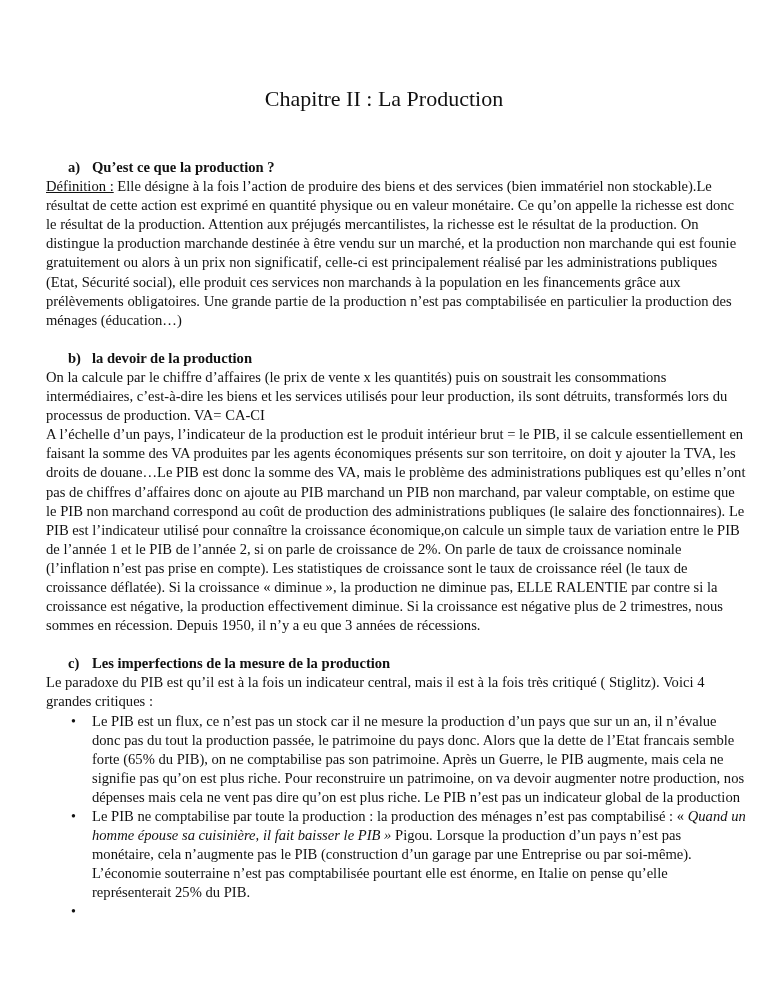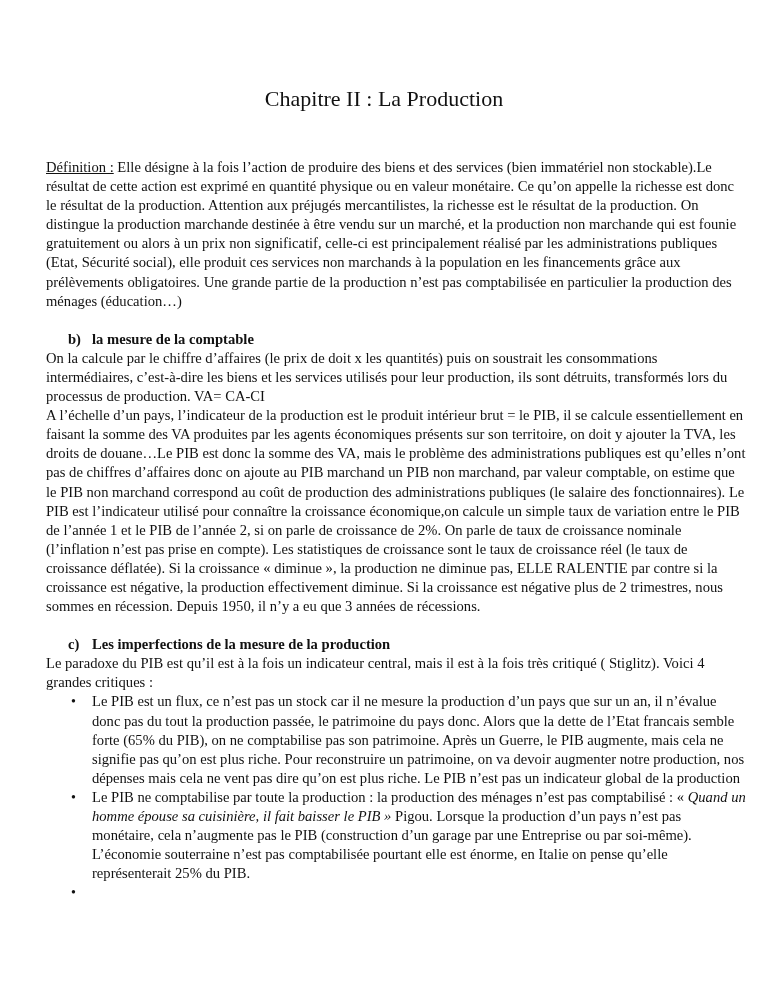--- a/index.html
+++ b/index.html
@@ -40,28 +40,31 @@
 </head>
 <body>
 
 <div class="page">
 
   <div class="title">Chapitre II : La Production</div>
 
 
   <div class="body" style="top:158px;">
 
+    <div class="sub-h">
+      <span class="lbl">a)</span><span>Qu’est ce que la production ?</span>
+    </div>
     <p><span class="u">Définition :</span><span> Elle désigne à la fois l’action de produire des biens et des services (bien immatériel non stockable).Le résultat de cette action est exprimé en quantité physique ou en valeur monétaire. Ce qu’on appelle la richesse est donc le résultat de la production. Attention aux préjugés mercantilistes,  la richesse est le résultat de la production. On distingue la production marchande destinée à être vendu sur un marché, et la production non marchande qui est founie gratuitement ou alors à un prix non significatif, celle-ci est principalement réalisé par les administrations publiques (Etat, Sécurité social), elle produit ces services non marchands à la population en les financements grâce aux prélèvements obligatoires. Une grande partie de la production n’est pas comptabilisée en particulier la production des ménages (éducation…)</span></p>
 
     <div class="gap"></div>
 
     <div class="sub-h">
-      <span class="lbl">b)</span><span>la mesure de la comptable</span>
+      <span class="lbl">b)</span><span>la devoir de la production</span>
     </div>
-    <p>On la calcule par le chiffre d’affaires (le prix de doit x les quantités) puis on soustrait les consommations intermédiaires, c’est-à-dire les biens et les services utilisés pour leur production, ils sont détruits, transformés lors du processus de production. VA= CA-CI</p>
+    <p>On la calcule par le chiffre d’affaires (le prix de vente x les quantités) puis on soustrait les consommations intermédiaires, c’est-à-dire les biens et les services utilisés pour leur production, ils sont détruits, transformés lors du processus de production. VA= CA-CI</p>
     <p>A l’échelle d’un pays, l’indicateur de la production est le produit intérieur brut = le PIB, il se calcule essentiellement en faisant la somme des VA produites par les agents économiques présents sur son territoire, on doit y ajouter la TVA, les droits de douane…Le PIB est donc la somme des VA, mais le problème des administrations publiques est qu’elles n’ont pas de chiffres d’affaires donc on ajoute au PIB marchand un PIB non marchand, par valeur comptable, on estime que le PIB non marchand correspond au coût de production des administrations publiques (le salaire des fonctionnaires). Le PIB est l’indicateur utilisé pour connaître la croissance économique,on calcule un simple taux de variation entre le PIB de l’année 1 et le PIB de l’année 2, si on parle de croissance de 2%. On parle de taux de croissance nominale (l’inflation n’est pas prise en compte). Les statistiques de croissance sont le taux de croissance réel (le taux de croissance déflatée). Si la croissance « diminue », la production ne diminue pas, ELLE RALENTIE par contre  si la croissance est négative, la production effectivement diminue. Si la croissance est négative plus de 2 trimestres, nous sommes en récession. Depuis 1950, il n’y a eu que 3 années de récessions.</p>
 
     <div class="gap"></div>
 
     <div class="sub-h">
       <span class="lbl">c)</span><span>Les imperfections de la mesure de la production</span>
     </div>
     <p>Le paradoxe du PIB est qu’il est à la fois un indicateur central, mais il est à la fois très critiqué ( Stiglitz). Voici 4 grandes critiques :</p>
 
     <ul class="bullets">

